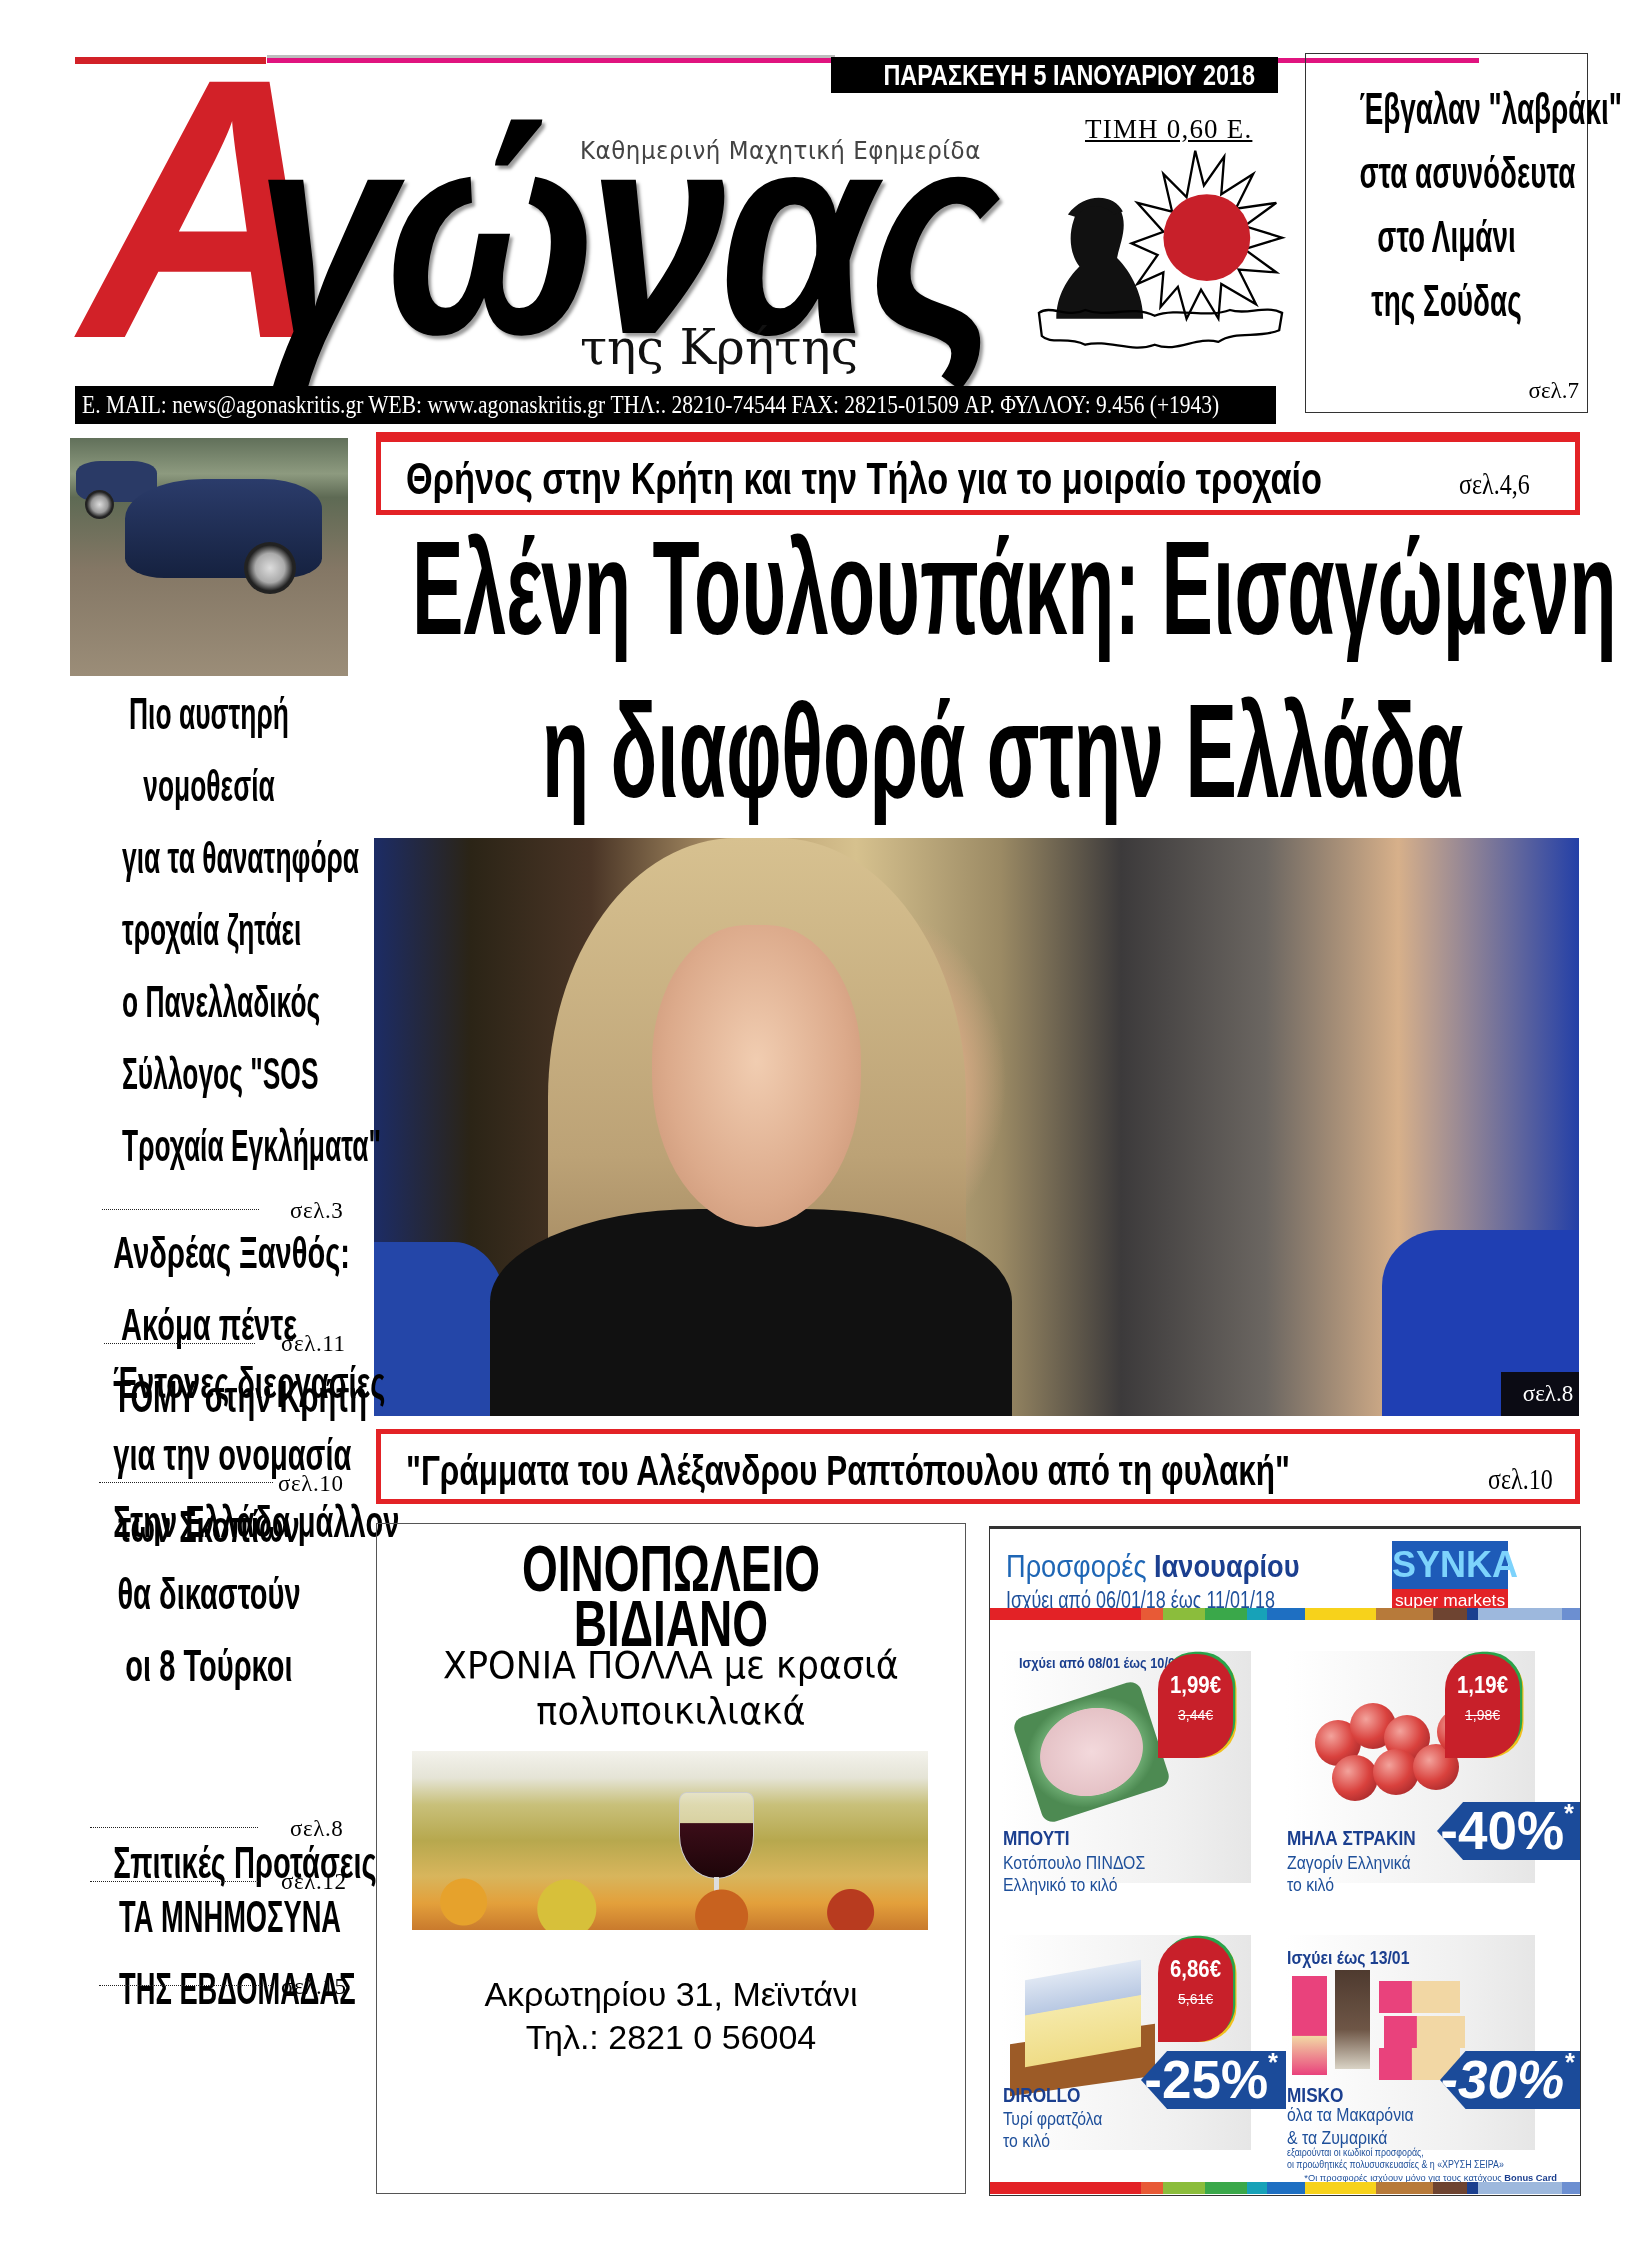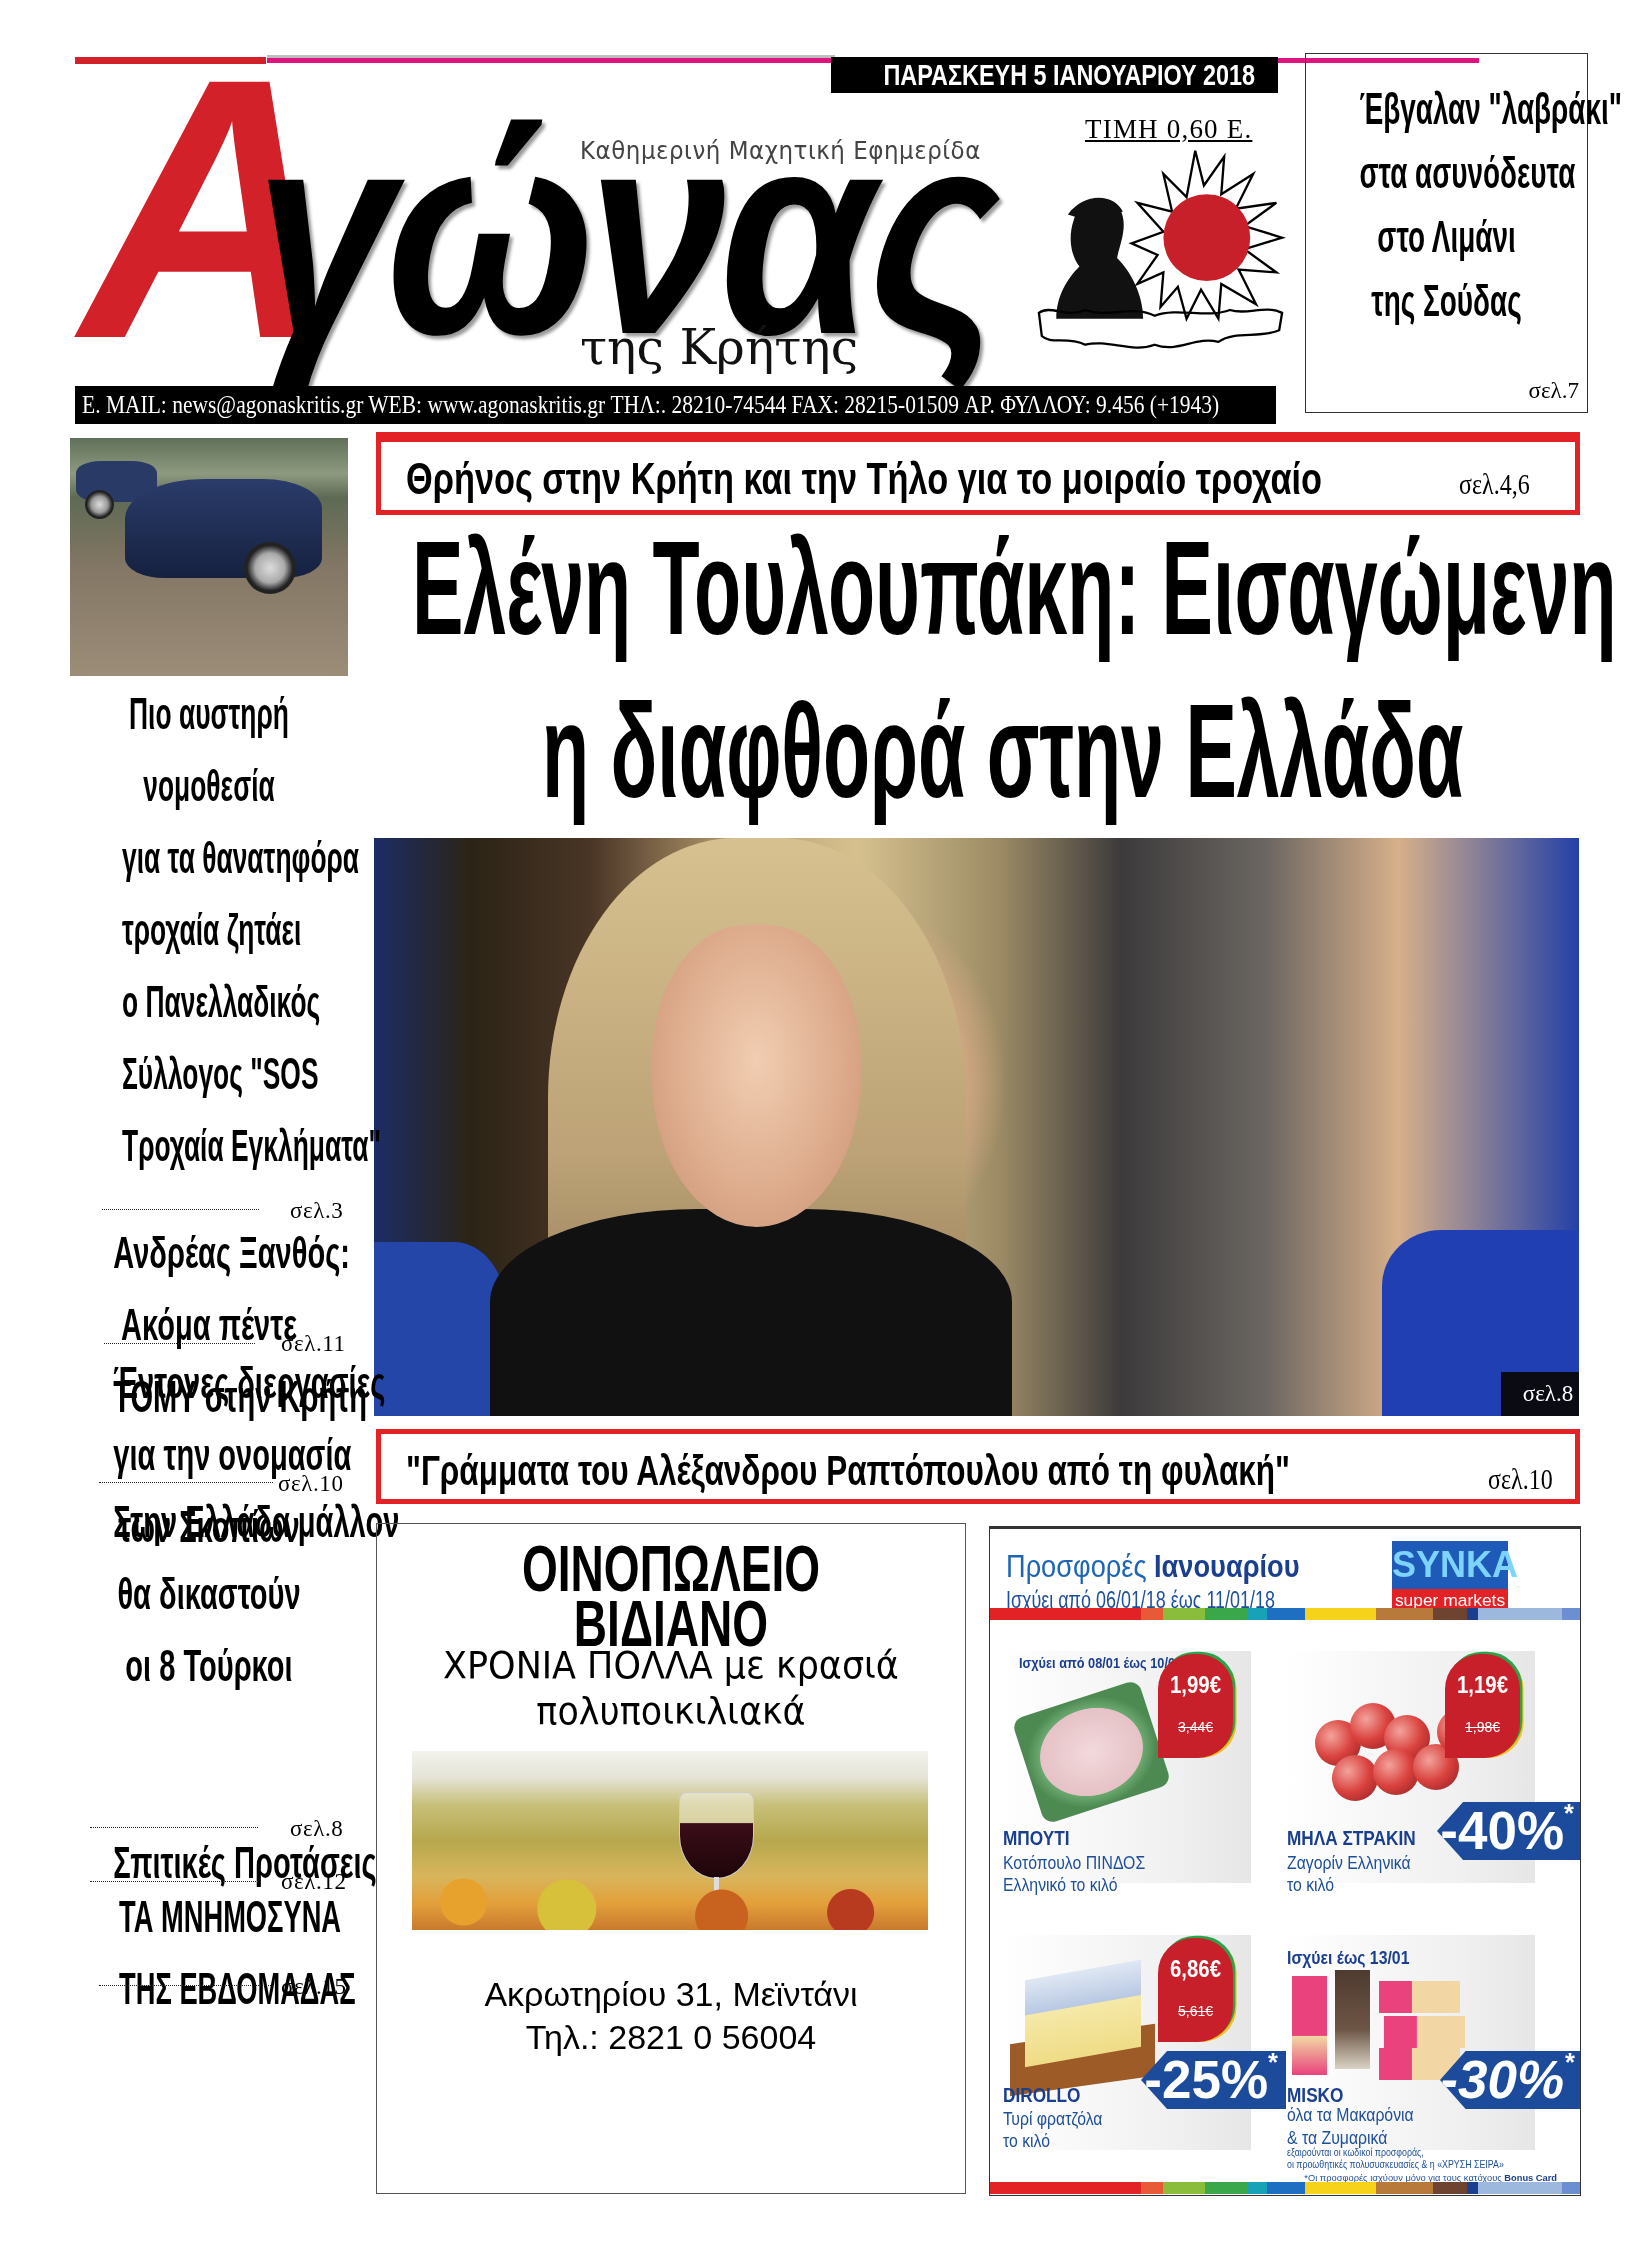--- a/index.html
+++ b/index.html
@@ -82,21 +82,21 @@
   .synka .title b { color: #1b3f8f; }
   .synka .valid { position: absolute; left: 16px; top: 58px; font-size: 23px; color: #1e4f9a; white-space: nowrap; transform: scaleX(0.78); transform-origin: left top; }
   .synka-logo { position: absolute; left: 402px; top: 11.6px; width: 116px; height: 49px; background: #1e5bb8; color: #7dd3fc; font-weight: bold; font-size: 36px; line-height: 48px; text-align: center; transform-origin: left top; }
   .synka-logo-sub { position: absolute; left: 402px; top: 60px; width: 116px; height: 23px; background: #e32226; color: #fff; font-size: 17.4px; line-height: 23px; text-align: center; }
   .color-strip { position: absolute; left: 0; width: 592px; height: 11.6px; display: flex; }
   .color-strip span { height: 100%; }
   .product { position: absolute; width: 249px; height: 232px; background: linear-gradient(90deg, #fff 0%, #f0f0f0 70%, #e6e6e6 100%); }
   .prod-valid { position: absolute; font-weight: bold; font-size: 15px; color: #1b3f8f; white-space: nowrap; transform: scaleX(0.85); transform-origin: left top; }
   .price-badge { position: absolute; width: 75px; height: 104px; background: #c8202a; border-radius: 35px 35px 35px 0; color: #fff; text-align: center; box-shadow: 2.3px -2.3px 0 #2aa34a, 3.5px 0 0 #f2c01c; }
   .price-badge .now { display: block; font-weight: bold; font-size: 24px; margin-top: 17.4px; transform: scaleX(0.85); }
-  .price-badge .was { display: block; font-size: 14px; margin-top: 20px; text-decoration: line-through; }
+  .price-badge .was { display: block; font-size: 14px; margin-top: 8px; text-decoration: line-through; }
   .prod-name { position: absolute; font-weight: bold; font-size: 21px; color: #1b3f8f; white-space: nowrap; transform: scaleX(0.82); transform-origin: left top; }
   .prod-desc { position: absolute; font-size: 18.6px; color: #1e4f9a; line-height: 22px; white-space: nowrap; transform: scaleX(0.85); transform-origin: left top; }
   .prod-note { position: absolute; font-size: 10.4px; color: #1e4f9a; line-height: 12.8px; white-space: nowrap; transform: scaleX(0.85); transform-origin: left top; }
   .disc { position: absolute; height: 58px; background: #1b4b9a; color: #fff; font-weight: bold; font-size: 53px; line-height: 58px; text-align: right; padding-right: 8px; clip-path: polygon(18% 0, 100% 0, 100% 100%, 18% 100%, 0 50%); }
   .disc sup { font-size: 25.5px; vertical-align: top; line-height: 23px; }
   .footnote { position: absolute; right: 23px; top: 615px; font-size: 9.3px; color: #1e4f9a; white-space: nowrap; }
   .footnote b { color: #1b3f8f; }
 
   
   .chicken { position: absolute; width: 133px; height: 110px; background: radial-gradient(ellipse at 50% 50%, #f3d9dc 0%, #e5c2c6 55%, #6aa86f 56%, #4d8a52 70%); border-radius: 11.6px; transform: rotate(-18deg); }

